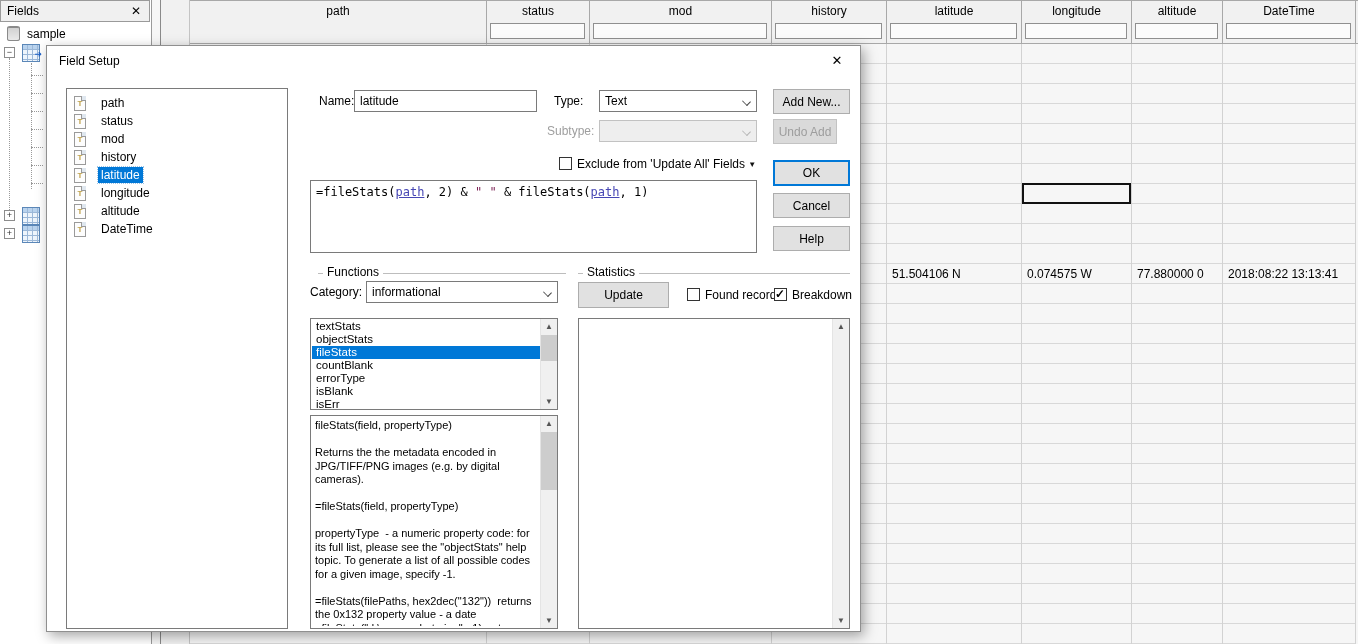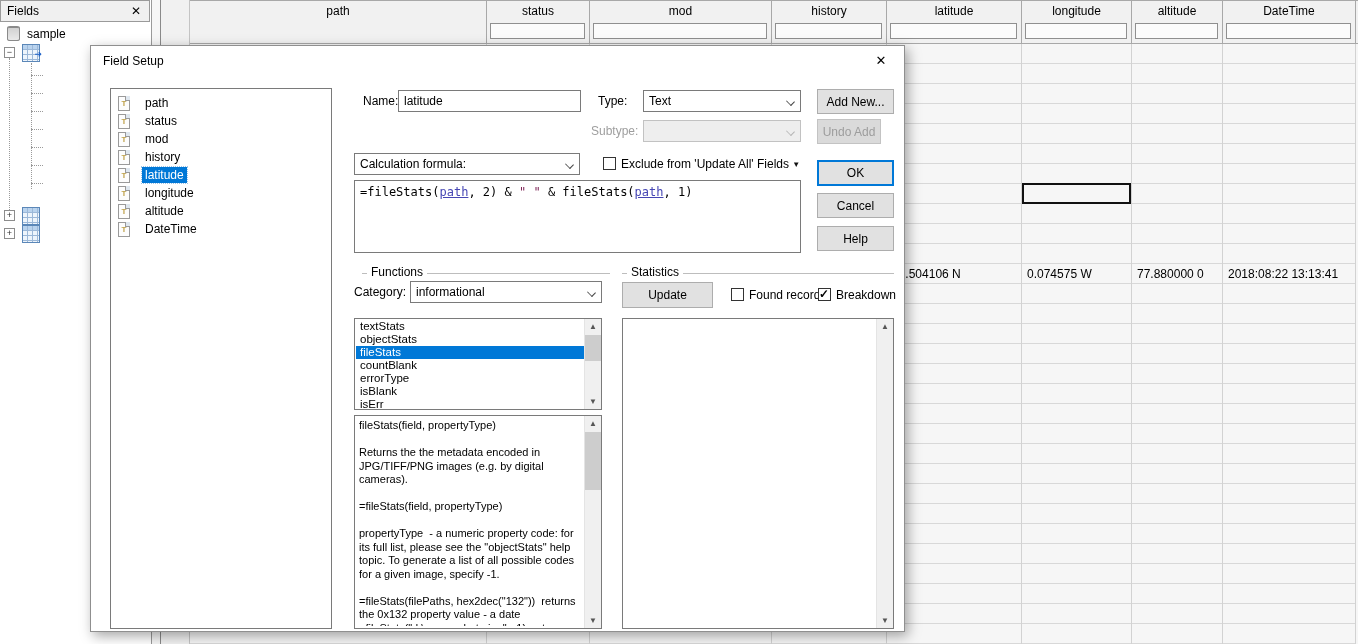--- a/index.html
+++ b/index.html
@@ -46,21 +46,21 @@
   .expbox { width:11px; height:11px; border:1px solid #8c8c8c; background:#fff; font-size:9px;
         line-height:9px; text-align:center; color:#333; }
   .tbl-icon { width:18px; height:18px; border:1px solid #5b87b8; background:
         repeating-linear-gradient(to right, transparent 0 4px, #9cb8d8 4px 5px),
         repeating-linear-gradient(to bottom, transparent 0 4px, #9cb8d8 4px 5px),
         linear-gradient(#b9d3ee 0 5px, #eef5fc 5px); }
   .tbl-arrow { position:absolute; right:-3px; bottom:2px; color:#1e62c8; font-size:9px; line-height:9px; }
 
   
   .dialog { left:46px; top:45px; width:815px; height:587px; background:#fff;
-        border:1px solid #8f8f8f; box-shadow:3px 4px 12px rgba(0,0,0,.35); z-index:10;margin-left:44px; }
+        border:1px solid #8f8f8f; box-shadow:3px 4px 12px rgba(0,0,0,.35); z-index:10; }
   .dlg-title { position:absolute; left:0; top:0; right:0; height:30px; line-height:30px;
         padding-left:12px; font-size:12px; background:#fff; }
   .dlg-close { position:absolute; right:6px; top:2px; width:34px; height:26px; text-align:center;
         line-height:26px; font-size:13px; cursor:pointer; }
   .listbox { border:1px solid #7a7a7a; background:#fff; overflow:hidden; }
   .field-list { left:19px; top:42px; width:222px; height:541px; padding-top:5px; }
   .fl-item { height:18px; display:flex; align-items:center; padding-left:7px; }
   .fl-item .lbl { margin-left:12px; padding:1px 3px; }
   .fl-item.sel .lbl { background:#0078d7; color:#fff; outline:1px dotted #9cc3e5; }
   .doc-icon { position:relative; width:12px; height:15px; border:1px solid #9a9a9a; background:#fdfdfd;
@@ -235,21 +235,20 @@
     <div class="lab" style="left:272px;top:44px">Name:</div>
     <div class="input" style="left:307px;top:44px;width:183px">latitude</div>
     <div class="lab" style="left:507px;top:44px">Type:</div>
     <div class="combo" style="left:552px;top:44px;width:158px"><span>Text</span><span class="chev"></span></div>
     <div class="btn" style="left:726px;top:43px;width:77px;height:25px">Add New...</div>
 
     <div class="lab graytext" style="left:500px;top:74px">Subtype:</div>
     <div class="combo disabled" style="left:552px;top:74px;width:158px"><span></span><span class="chev"></span></div>
     <div class="btn disabled" style="left:726px;top:73px;width:64px;height:25px">Undo Add</div>
 
-    <div class="combo" style="left:263px;top:107px;width:226px"><span>Calculation formula:</span><span class="chev"></span></div>
     <div class="cb" style="left:512px;top:111px"></div>
     <div class="cb-label" style="left:530px;top:110px">Exclude from 'Update All'</div>
     <div class="cb-label" style="left:666px;top:110px"><span>Fields</span> <span class="menu-arrow">▼</span></div>
     <div class="btn default" style="left:726px;top:114px;width:77px;height:26px">OK</div>
 
     <div class="formula-box" style="left:263px;top:134px;width:447px;height:73px"><span><span>=fileStats(</span><span class="seg-link">path</span><span>, 2) &amp; </span><span class="seg-str">" "</span><span> &amp; fileStats(</span><span class="seg-link">path</span><span>, 1)</span></span></div>
 
     <div class="btn" style="left:726px;top:147px;width:77px;height:25px">Cancel</div>
     <div class="btn" style="left:726px;top:180px;width:77px;height:25px">Help</div>
 

